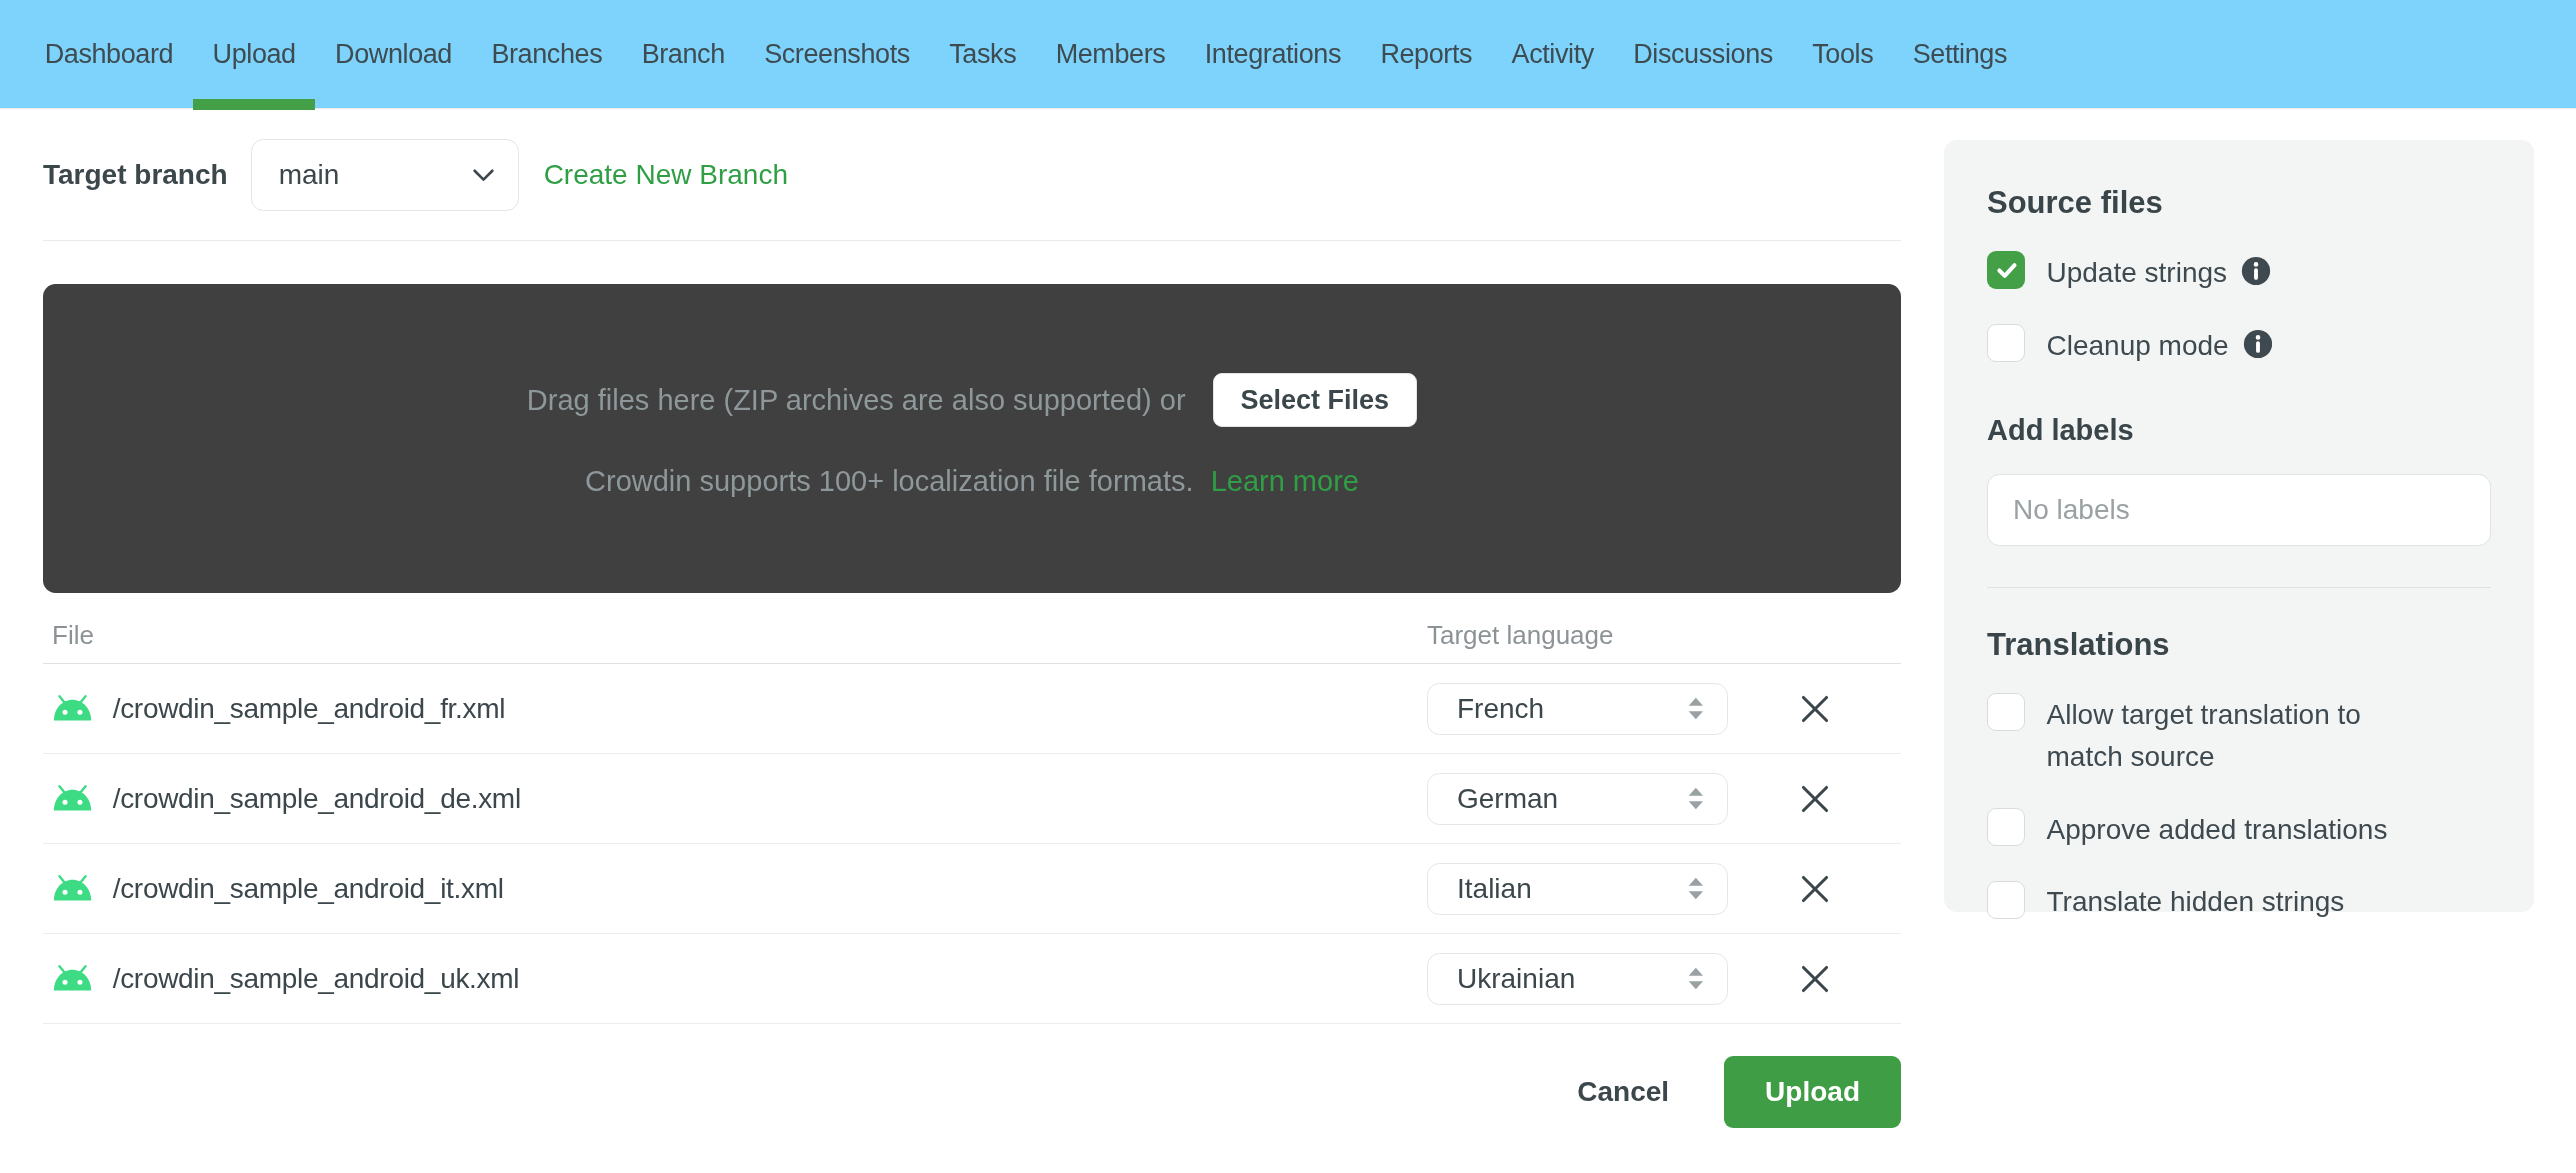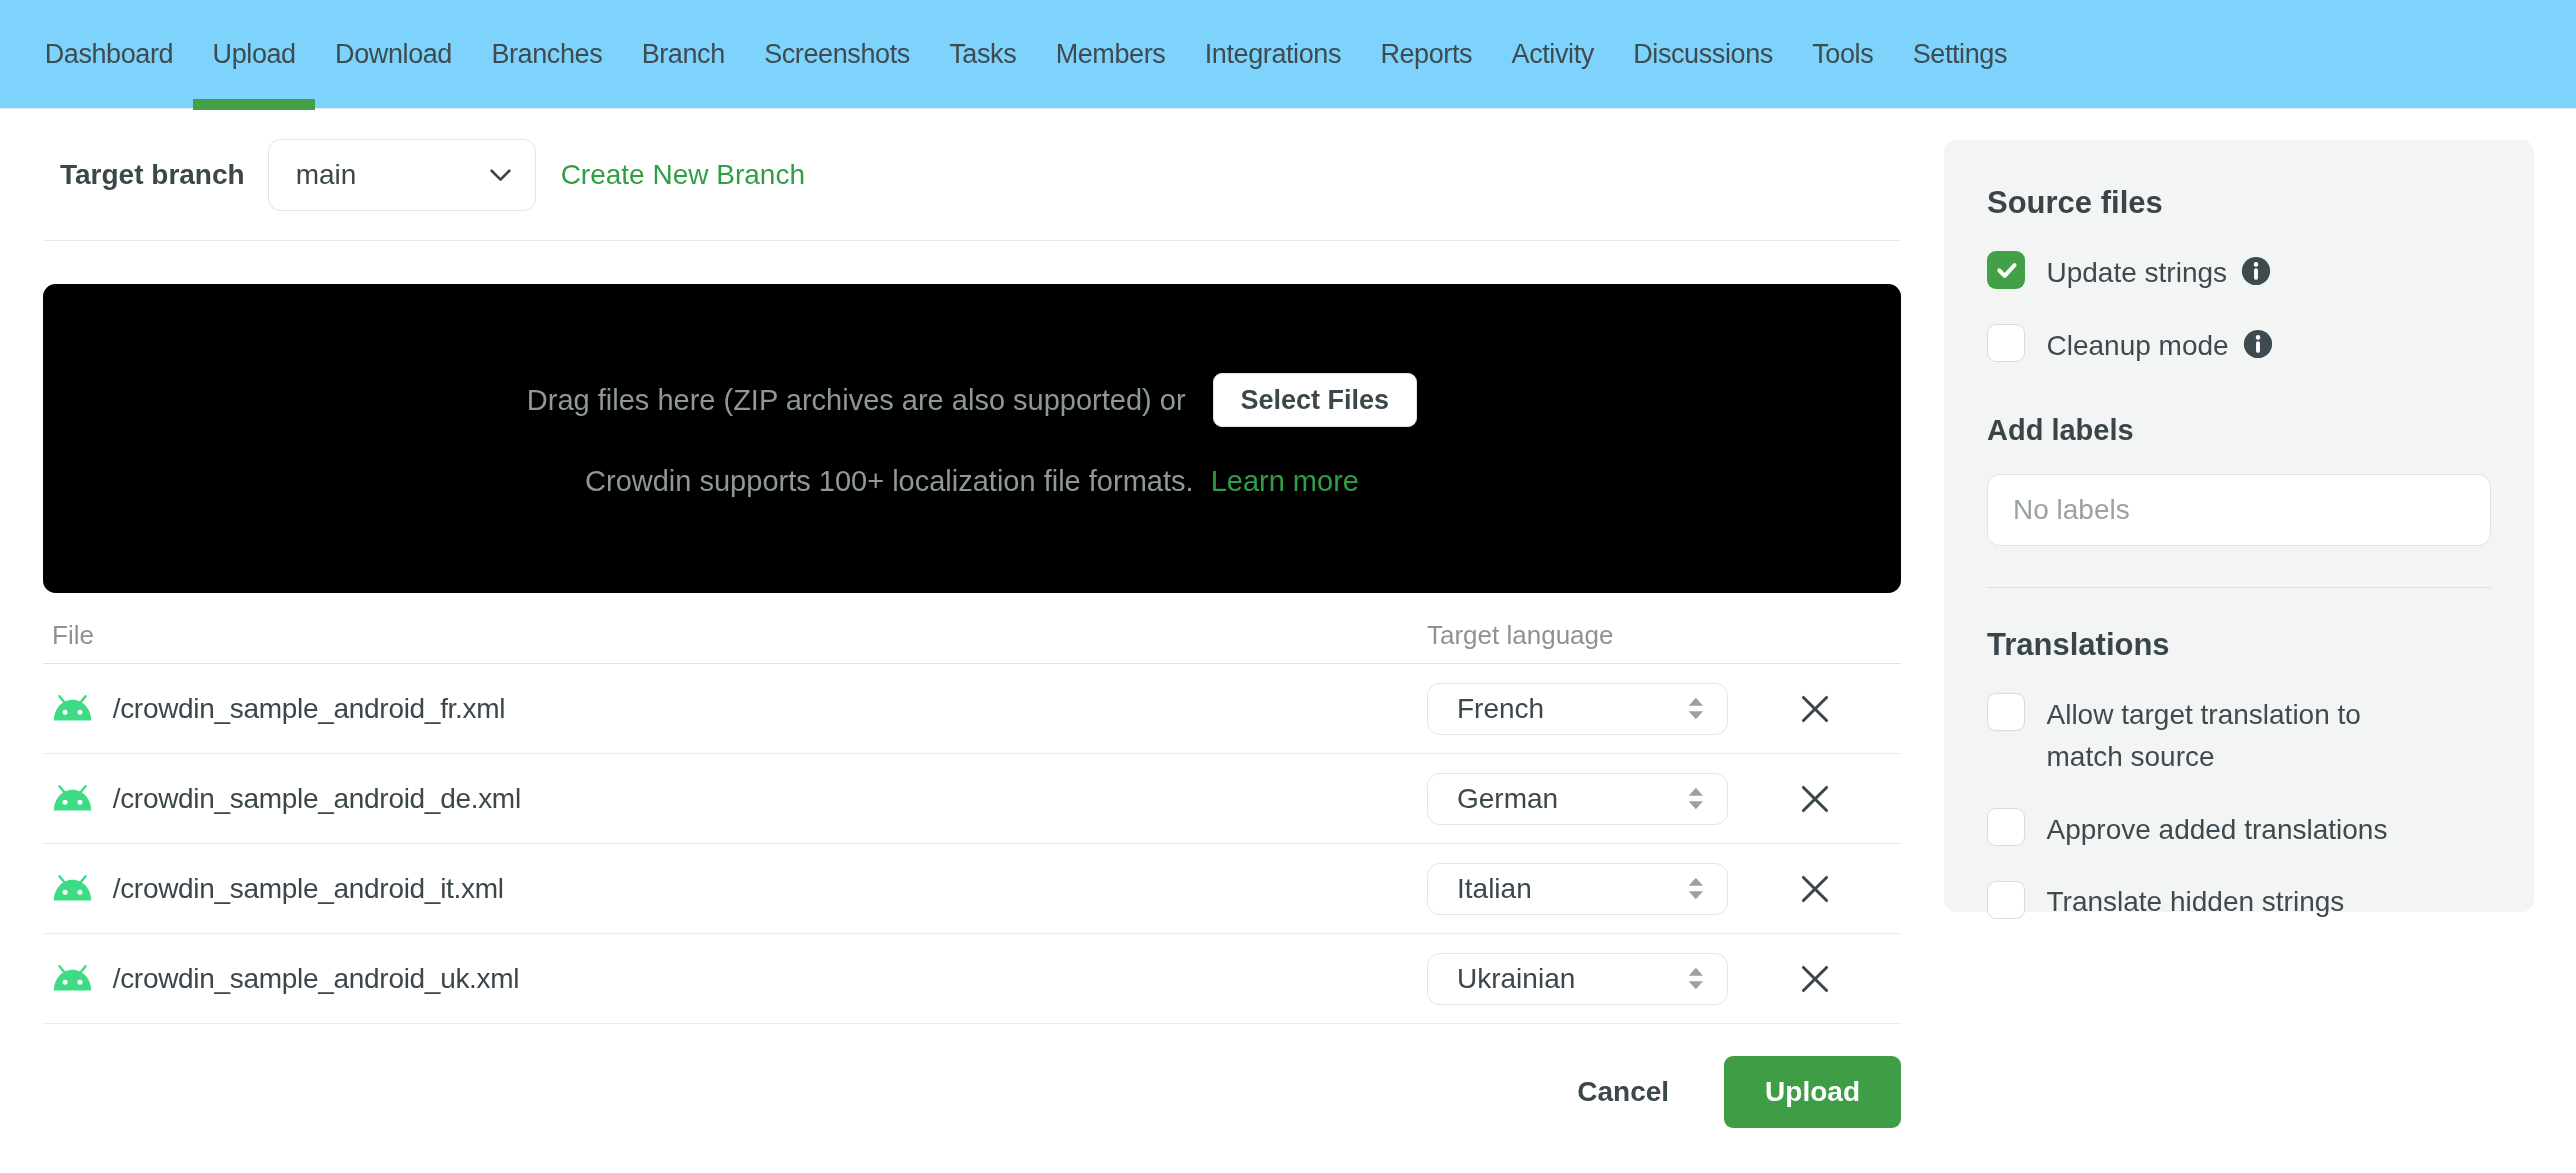--- a/index.html
+++ b/index.html
@@ -14,30 +14,30 @@
   .nav-item.active::after { content:""; position:absolute; left:0; right:0; bottom:-1.8px;
     height:10.7px; background:#43a047; }
 
   
   .main-col { position:absolute; left:43px; top:109px; width:1858px; }
   .sidebar  { position:absolute; left:1944px; top:140px; width:590px; height:772px;
     background:#f3f5f5; border-radius:12.5px; padding:45px 43px; }
 
   
   .branch-row { margin-top:30px; display:flex; align-items:center; height:72px; }
-  .branch-label { font-size:28px; font-weight:700; color:#3c474c; margin-right:23px;margin-left:17px; }
+  .branch-label { font-size:28px; font-weight:700; color:#3c474c; margin-right:23px; }
   .branch-select { width:268px; height:72px; background:#fff; border:1.8px solid #e2e5e5;
     border-radius:12.5px; display:flex; align-items:center; padding:0 23px 0 27px;
     cursor:pointer; }
   .branch-select .sel-text { flex:1; font-size:28px; color:#3c474c; }
   .link-green { color:#2f9e44; font-size:28px; margin-left:25px; cursor:pointer; }
   .rule { border-bottom:1.8px solid #e9ebeb; margin-top:29px; }
 
   
-  .dropzone { margin-top:43px; height:309px; background:#000000; border-radius:12.5px;
+  .dropzone { margin-top:43px; height:309px; background:#404040; border-radius:12.5px;
     display:flex; flex-direction:column; align-items:center; justify-content:center;
     padding-bottom:5.4px; cursor:pointer; }
   .dz-line1 { display:flex; align-items:center; }
   .dz-text { font-size:29px; color:#8e979a; }
   .btn-light { margin-left:27px; height:54px; padding:0 27px; background:#fff;
     border:1.8px solid #e2e5e5; border-radius:9px; display:flex; align-items:center;
     font-size:27px; font-weight:700; color:#3c474c; cursor:pointer; }
   .dz-line2 { margin-top:38px; font-size:29px; color:#8e979a; }
   .dz-line2 .link-green { margin-left:9px; font-size:29px; }
 

